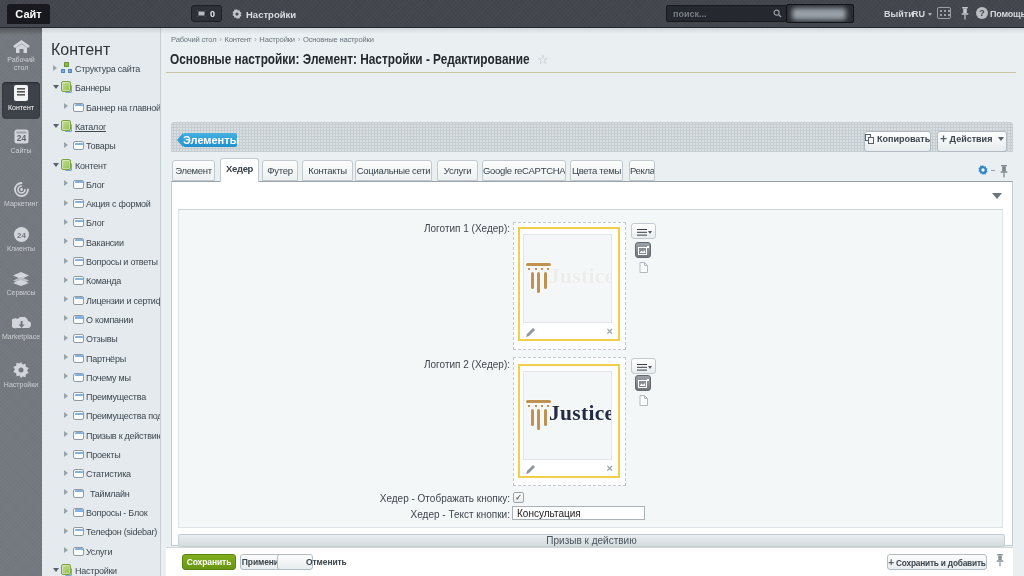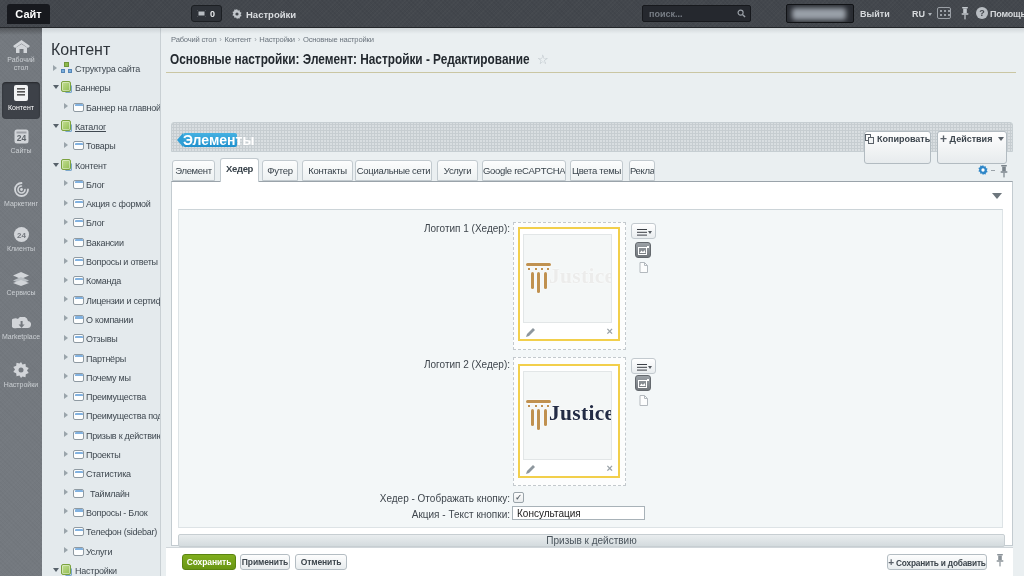--- a/index.html
+++ b/index.html
@@ -20,30 +20,30 @@
   color:#fff; font-size:11px; font-weight:bold; text-align:center; line-height:20px; }
 #tab-admin { left:56px; top:4px; width:123px; height:24px;
   background:linear-gradient(#ffffff,#eef1f2); border-radius:4px 4px 0 0;
   color:#3d4348; font-size:10.5px; font-weight:bold; text-align:center; line-height:23px; }
 #notifbtn { left:191px; top:5px; width:31px; height:17px; background:#2e3238; border:1px solid #1c1f23;
   border-radius:3px; color:#e8eaec; font-size:9px; font-weight:bold; }
 #notifbtn .ic { position:absolute; left:5px; top:4px; width:9px; height:7px; background:#b7bcc1; border-radius:1px; box-shadow:inset 0 0 0 1.5px #2e3238, inset 0 0 0 3px #b7bcc1; }
 #notifbtn .num { position:absolute; left:18px; top:3px; }
 #set-gear { left:232px; top:9px; }
 #set-label { left:246px; top:9px; color:#dadde0; font-size:9.5px; font-weight:bold; }
-#searchbox { left:642px; top:5px; width:109px; height:17px; background:#25282e; border:1px solid #17191d;
+#searchbox { left:666px; top:5px; width:121px; height:17px; background:#25282e; border:1px solid #17191d;
   border-radius:2px; }
 #searchbox .ph { position:absolute; left:6px; top:3px; color:#777d85; font-size:9px; font-weight:bold; }
 #searchbox .mag { position:absolute; right:4px; top:3px; width:10px; height:10px; }
 #userbox { left:786px; top:4px; width:68px; height:19px; background:#2a2d33; border:1px solid #111316;
   border-radius:2px; overflow:hidden; }
 #userbox .blur { position:absolute; left:5px; top:3px; width:54px; height:12px; background:#99a0a8;
   border-radius:3px; filter:blur(2.5px); }
 .toptext { color:#d6d9dc; font-size:9px; font-weight:bold; }
-#logout { left:860px; top:9px; }
+#logout { left:884px; top:9px; }
 #lang { left:912px; top:9px; }
 #kbd { left:937px; top:7px; width:14px; height:12px; border:1px solid #9ba0a6; border-radius:2px; }
 #kbd i { position:absolute; left:2px; top:2px; width:2px; height:2px; background:#9ba0a6; box-shadow:4px 0 #9ba0a6, 8px 0 #9ba0a6, 0 4px #9ba0a6, 4px 4px #9ba0a6, 8px 4px #9ba0a6; }
 #pin-top { left:961px; top:6px; }
 #help-q { left:976px; top:7px; width:12px; height:12px; background:#b9bec3; border-radius:50%;
   color:#42464c; font-size:9px; font-weight:bold; text-align:center; line-height:12px; }
 #help-t { left:990px; top:9px; letter-spacing:-0.2px; }
 
 
 #rail { left:0; top:28px; width:42px; height:548px;
@@ -81,24 +81,24 @@
 #star { left:537px; top:52px; font-size:13px; color:#b4bcc2; }
 #tanline { left:166px; top:72px; width:850px; height:1px; background:#cac6a3; }
 
 #toolbar { left:171px; top:122px; width:842px; height:30px;
   background-color:#d9dee1;
   background-image:radial-gradient(circle, rgba(110,125,135,.18) 1px, transparent 1.1px);
   background-size:3px 3px;
   border:1px solid #c6ced2; border-radius:3px 3px 0 0; }
 #ribbon { position:absolute; left:11px; top:10px; width:54px; height:14px;
   background:linear-gradient(#45b1e2,#1f90cd); border-radius:2px;
-  color:#fff; font-size:14px; font-weight:bold; text-align:center; line-height:14px; }
+  color:#fff; font-size:11px; font-weight:bold; text-align:center; line-height:14px; }
 #ribbon:before { content:""; position:absolute; left:-6px; top:0; width:0; height:0;
   border-top:7px solid transparent; border-bottom:7px solid transparent; border-right:6px solid #2f9fd6; }
-.tbbtn { position:absolute; top:8px; height:33px; background:linear-gradient(#fefefe,#e7ebed);
+.tbbtn { position:absolute; top:8px; height:21px; background:linear-gradient(#fefefe,#e7ebed);
   border:1px solid #b2bbc1; border-radius:3px; color:#3c454d; font-size:9px; font-weight:bold;
   line-height:14px; text-align:center; white-space:nowrap; }
 #btn-copy { left:692px; width:67px; }
 #btn-act { left:765px; width:70px; }
 
 
 .tab { position:absolute; top:160px; height:21px; background:linear-gradient(#fcfdfd,#edf1f2);
   border:1px solid #c2cacf; border-radius:3px 3px 0 0; font-size:9.5px; letter-spacing:-0.3px; color:#39434b;
   text-align:center; line-height:20px; z-index:2; white-space:nowrap; overflow:hidden; }
 #tab-active { top:158px; height:24px; background:#fff; font-weight:bold; border-bottom:none; z-index:4; }
@@ -147,21 +147,21 @@
 
 #cta { left:178px; top:534px; width:827px; height:13px; background:linear-gradient(#e9edef,#d4dbde);
   border:1px solid #c7ced2; border-radius:2px; z-index:5; text-align:center; color:#4a545c; font-size:10px; line-height:12px; }
 
 
 #botbar { left:166px; top:547px; width:847px; height:29px; background:#fff; border-top:1px solid #d0d6da; z-index:6; }
 .bbtn { position:absolute; top:6px; height:16px; border-radius:3px; font-size:8.5px; letter-spacing:-0.1px; font-weight:bold;
   text-align:center; line-height:15px; white-space:nowrap; }
 #b-save { left:16px; width:54px; background:linear-gradient(#80ae1e,#699614); border:1px solid #5a8410; color:#fff; }
 #b-apply { left:74px; width:50px; }
-#b-cancel { left:129px; width:52px; }
+#b-cancel { left:111px; width:36px;padding-left:28px; }
 .bsec { background:linear-gradient(#fdfdfd,#e8ecee); border:1px solid #b4bdc3; color:#3c454c; }
 #b-saveadd { left:721px; width:100px; font-size:8.3px; letter-spacing:-0.2px; }
 </style>
 </head>
 <body>
 <div id="stage">
 
   <div id="topbar" class="abs"></div>
   <div id="tab-site" class="abs">Сайт</div>
   <div id="notifbtn" class="abs">
@@ -519,21 +519,21 @@
         <rect x="9" y="0" width="2" height="2" fill="#fff"></rect>
       </svg>
     </div>
   <svg class="ctl-doc" style="left:639px; top:395px;" viewBox="0 0 9 11">
       <path d="M1 0.5 L5.5 0.5 L8.5 3.5 L8.5 10.5 L1 10.5 Z" fill="#fcfdfd" stroke="#b3b9be" stroke-width="1"></path>
       <path d="M5.5 0.5 L5.5 3.5 L8.5 3.5" fill="none" stroke="#b3b9be" stroke-width="1"></path>
     </svg>
 
   <div class="flabel" style="left:360px; top:493px; width:150px;">Хедер - Отображать кнопку:</div>
   <div id="cb" class="abs">✓</div>
-  <div class="flabel" style="left:360px; top:509px; width:150px;">Акция - Текст кнопки:</div>
+  <div class="flabel" style="left:360px; top:509px; width:150px;">Хедер - Текст кнопки:</div>
   <div id="textinput" class="abs">Консультация</div>
 
   <div id="cta" class="abs">Призыв к действию</div>
 
   <div id="botbar" class="abs">
     <div id="b-save" class="bbtn">Сохранить</div>
     <div id="b-apply" class="bbtn bsec">Применить</div>
     <div id="b-cancel" class="bbtn bsec">Отменить</div>
     <div id="b-saveadd" class="bbtn bsec"><span style="font-size:10px; color:#596068;">+</span> Сохранить и добавить</div>
     <div class="abs" style="left:830px; top:5px;"><svg width="8" height="13" viewBox="0 0 8 13">

